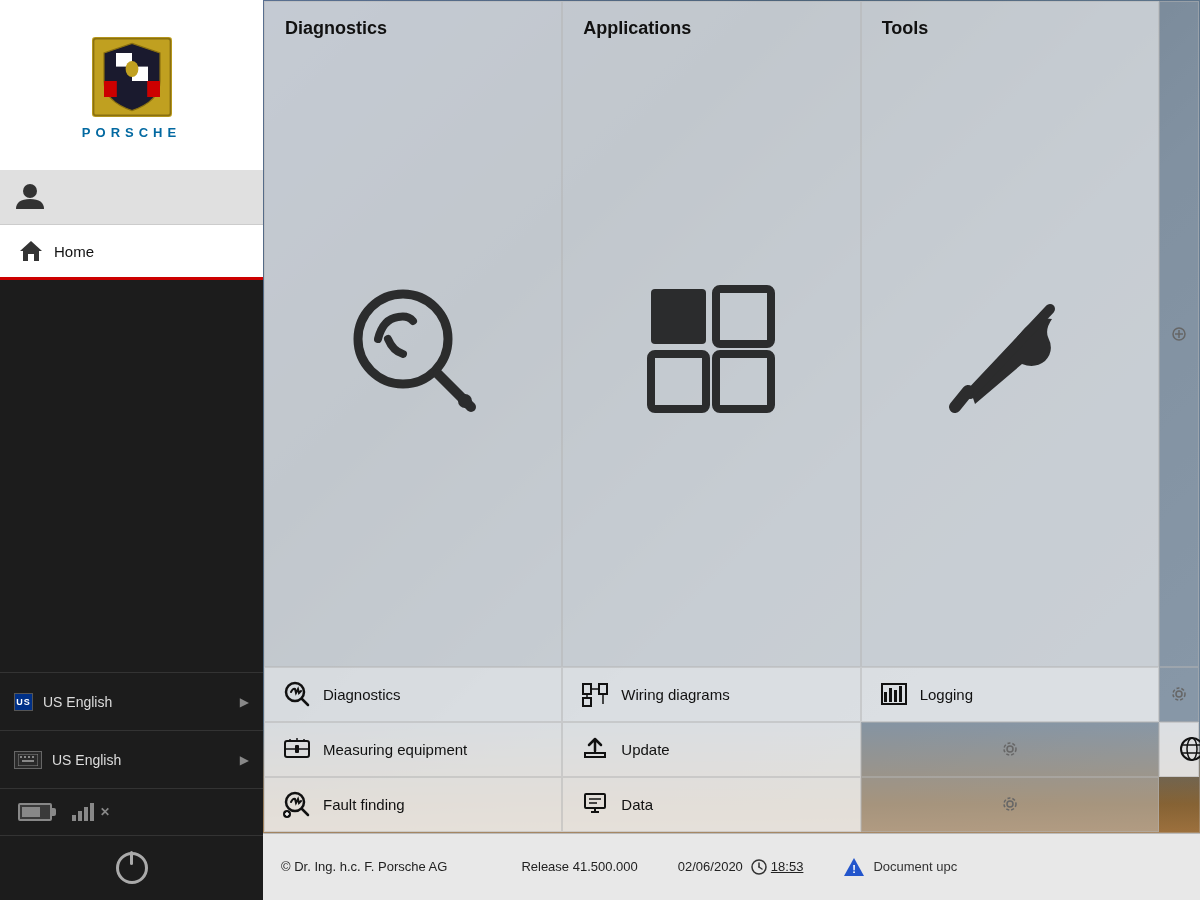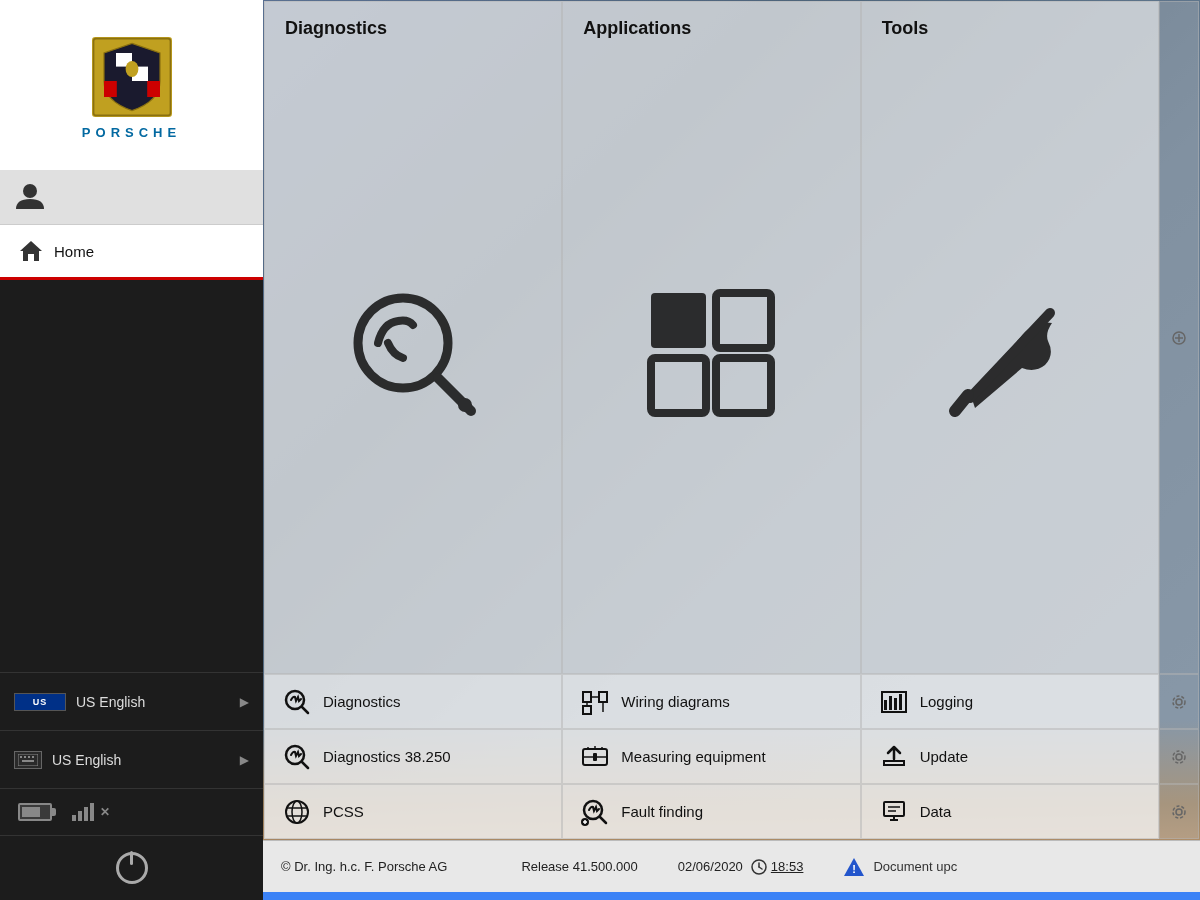--- a/index.html
+++ b/index.html
@@ -89,21 +89,21 @@
     .sidebar-lang-item {
       display: flex;
       align-items: center;
       padding: 10px 14px;
       border-top: 1px solid #333;
       min-height: 58px;
       cursor: pointer;
     }
 
     .lang-flag {
-      width: 52px;
+      width: 19px;
       height: 18px;
       background: #003087;
       border: 1px solid #555;
       margin-right: 10px;
       position: relative;
       display: flex;
       align-items: center;
       justify-content: center;
       font-size: 9px;
       font-weight: bold;
@@ -347,21 +347,21 @@
     }
 
     .card-list-item svg {
       min-width: 28px;
     }
 
     
     .status-bar {
       position: relative;
       z-index: 10;
-      height: 52px;
+      height: 68px;
       background: #e8e8e8;
       display: flex;
       align-items: center;
       padding: 4px 18px;
       border-top: 1px solid #bbb;
       font-size: 13px;
       color: #222;
       gap: 40px;
     }
 
@@ -541,28 +541,20 @@
       <span>Logging</span>
     </div>
 
     <div class="card-extra-item">
       <svg width="16" height="16" viewBox="0 0 16 16">
         <circle cx="8" cy="8" r="3" fill="none" stroke="#666" stroke-width="1.5"></circle>
         <circle cx="8" cy="8" r="6" fill="none" stroke="#666" stroke-width="1.5" stroke-dasharray="3 2"></circle>
       </svg>
     </div>
 
-    <div class="card-list-item">
-      <svg width="28" height="28" viewBox="0 0 28 28">
-        <circle cx="12" cy="12" r="9" fill="none" stroke="#111" stroke-width="2.5"></circle>
-        <path d="M8 12 Q10 8 12 9 L13 13 L15 9 L16 13 L18 11" fill="none" stroke="#111" stroke-width="2" stroke-linecap="round"></path>
-        <line x1="19" y1="19" x2="25" y2="25" stroke="#111" stroke-width="2.5" stroke-linecap="round"></line>
-      </svg>
-      <span>Diagnostics 38.250</span>
-    </div>
 
     <div class="card-list-item">
       <svg width="28" height="28" viewBox="0 0 28 28">
         <rect x="2" y="6" width="24" height="16" fill="none" stroke="#111" stroke-width="2" rx="2"></rect>
         <line x1="2" y1="14" x2="12" y2="14" stroke="#111" stroke-width="1.5"></line>
         <line x1="16" y1="14" x2="26" y2="14" stroke="#111" stroke-width="1.5"></line>
         <rect x="12" y="10" width="4" height="8" fill="#111" rx="1"></rect>
         <line x1="7" y1="6" x2="7" y2="4" stroke="#111" stroke-width="1.5"></line>
         <line x1="14" y1="6" x2="14" y2="3" stroke="#111" stroke-width="1.5"></line>
         <line x1="21" y1="6" x2="21" y2="4" stroke="#111" stroke-width="1.5"></line>

